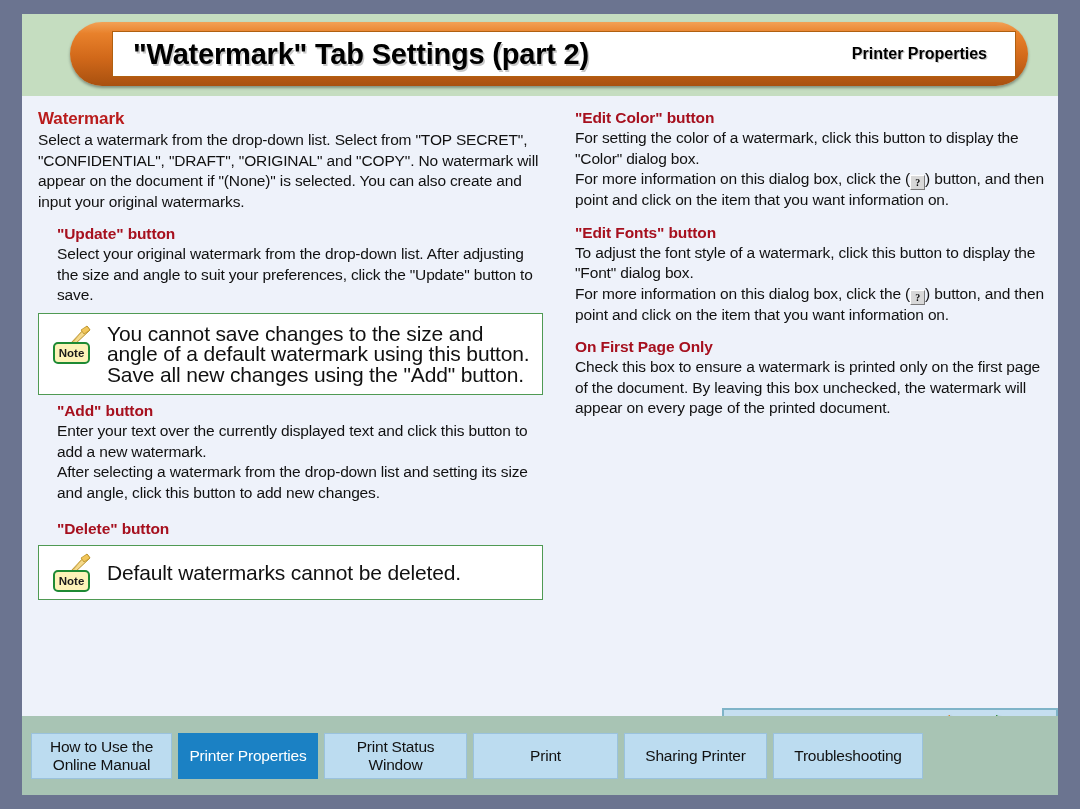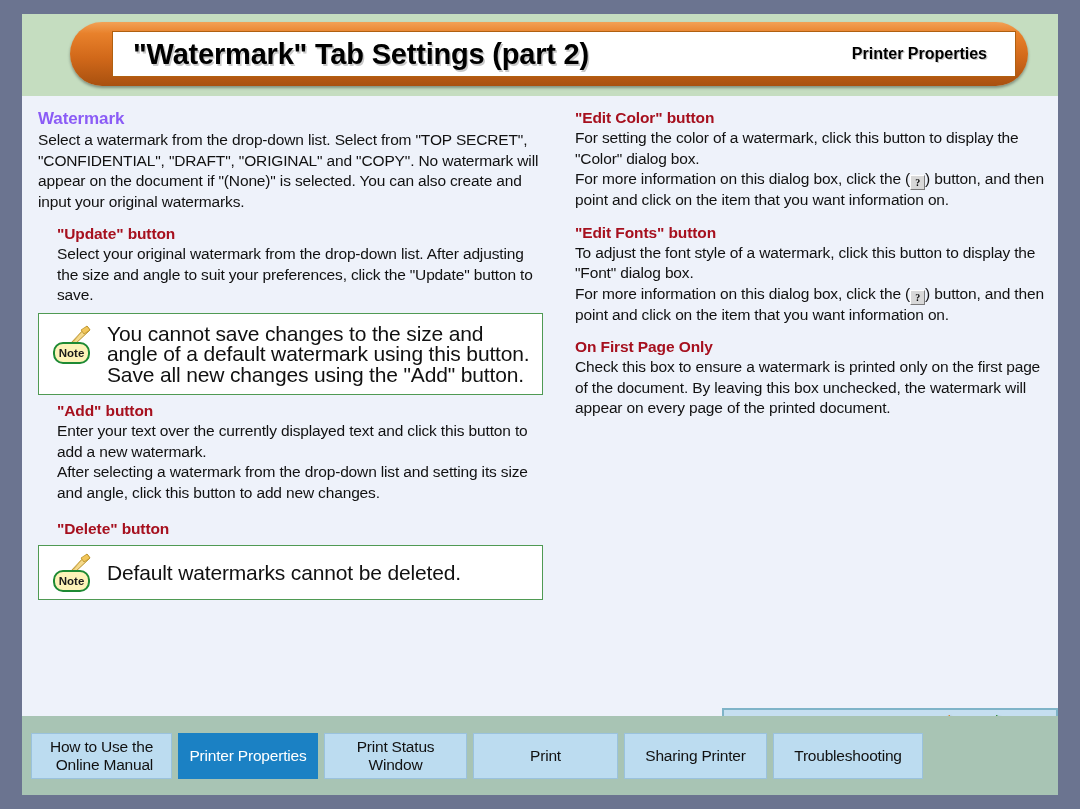--- a/index.html
+++ b/index.html
@@ -93,21 +93,21 @@
     position: absolute;
     left: 553px;
     top: 13px;
     width: 470px;
   }
 
   h2.sec-blue {
     margin: 0 0 1px 0;
     font-size: 17px;
     font-weight: bold;
-    color: #8b5cf6;
+    color: #b91c1c;
     letter-spacing: -0.1px;
   }
   h3.sec-red {
     margin: 0 0 1px 0;
     font-size: 15.5px;
     font-weight: bold;
     color: #a6101e;
     letter-spacing: -0.1px;
   }
   p.body-text {
@@ -143,21 +143,21 @@
     margin-top: 3px;
   }
   .note-tag {
     position: absolute;
     left: 2px;
     top: 16px;
     width: 37px;
     height: 22px;
     background: #fdf3b8;
     border: 2px solid #1e8a34;
-    border-radius: 10px;
+    border-radius: 5px;
     box-sizing: border-box;
     display: flex;
     align-items: center;
     justify-content: center;
     font-size: 11.5px;
     font-weight: bold;
     color: #1a1a1a;
     font-family: "Liberation Sans", sans-serif;
   }
   .note-pencil {
@@ -274,21 +274,21 @@
     font-size: 15.5px;
     line-height: 18px;
     color: #111111;
     letter-spacing: -0.2px;
   }
   .tab.active {
     background: #1b81c4;
     border-color: #1b81c4;
     color: #ffffff;
   }
-  .tab.t0 { flex: 0 0 141px; text-align: right; }
+  .tab.t0 { flex: 0 0 141px; }
   .tab.t1 { flex: 0 0 140px; }
   .tab.t2 { flex: 0 0 145px; }
   .tab.t3 { flex: 0 0 143px; }
   .tab.t4 { flex: 0 0 143px; }
   .tab.t5 { flex: 0 0 139px; }
   .tab.t6 { flex: 0 0 150px; }
 </style>
 </head>
 <body>
 

